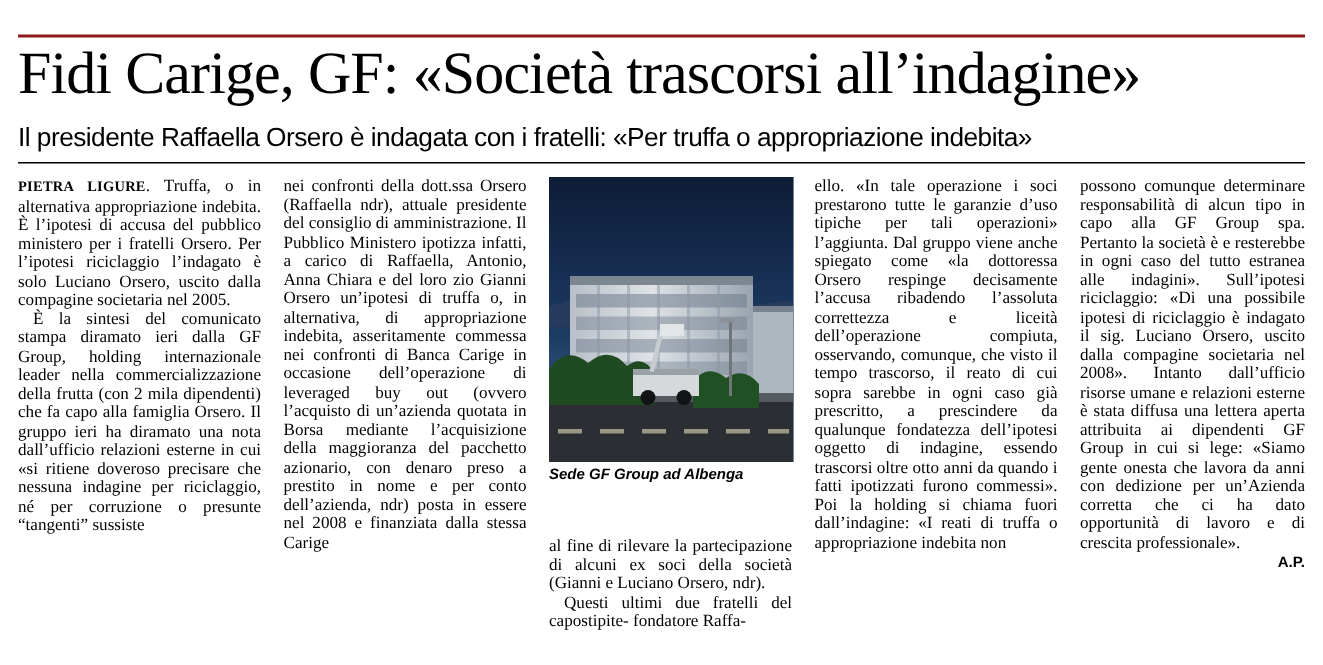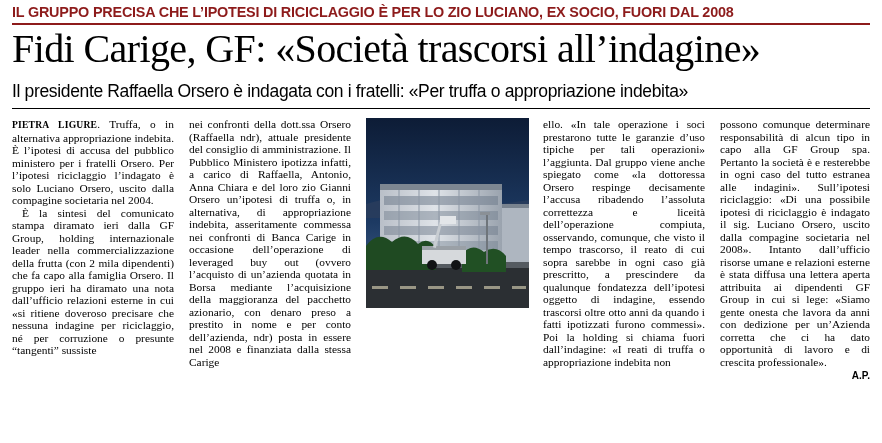--- a/index.html
+++ b/index.html
@@ -145,21 +145,20 @@
     font-weight: bold;
     font-size: 10px;
     margin-top: 2px;
   }
 </style>
 </head>
 <body>
 
 <div class="page">
 
-  <div class="kicker">IL GRUPPO PRECISA CHE L’IPOTESI DI RICICLAGGIO È PER LO ZIO LUCIANO, EX SOCIO,  FUORI DAL 2008</div>
   <div class="rule-top"></div>
 
   <div class="headline">Fidi Carige, GF: «Società trascorsi all’indagine»</div>
 
   <div class="subhead">Il presidente Raffaella Orsero è indagata con i fratelli: «Per truffa o appropriazione indebita»</div>
   <div class="rule-sub"></div>
 
   <div class="photo">
     <svg width="163" height="190" viewBox="0 0 163 190" xmlns="http://www.w3.org/2000/svg">
       <defs>
@@ -216,32 +215,37 @@
         <rect x="62" y="168" width="16" height="3"></rect>
         <rect x="90" y="168" width="16" height="3"></rect>
         <rect x="118" y="168" width="16" height="3"></rect>
         <rect x="146" y="168" width="14" height="3"></rect>
       </g>
 
       <rect x="120" y="96" width="2" height="50" fill="#6f757b"></rect>
       <rect x="114" y="94" width="10" height="3" fill="#8a9096"></rect>
     </svg>
   </div>
+  <div class="caption">Sede GF Group ad Albenga</div>
 
   <div class="cols">
 
     <div class="col col1">
-      <p class="first"><span class="dateline">PIETRA LIGURE</span><span>. Truffa, o in alternativa appropriazione indebita. È l’ipotesi di accusa del pubblico ministero per i fratelli Orsero. Per l’ipotesi riciclaggio l’indagato è solo Luciano Orsero, uscito dalla compagine societaria nel 2004.</span></p>
+      <p class="first"><span class="dateline">PIETRA LIGURE</span><span>. Truffa, o in alternativa appropriazione indebita. È l’ipotesi di accusa del pubblico ministero per i fratelli Orsero. Per l’ipotesi riciclaggio l’indagato è solo Luciano Orsero, uscito dalla compagine societaria nel 2005.</span></p>
       <p>È la sintesi del comunicato stampa diramato ieri dalla GF Group, holding internazionale leader nella commercializzazione della frutta (con 2 mila dipendenti) che fa capo alla famiglia Orsero. Il gruppo ieri ha diramato una nota dall’ufficio relazioni esterne in cui «si ritiene doveroso precisare che nessuna indagine per riciclaggio, né per corruzione o presunte “tangenti” sussiste</p>
     </div>
 
     <div class="col col2">
       <p class="first">nei confronti della dott.ssa Orsero (Raffaella ndr), attuale presidente del consiglio di amministrazione. Il Pubblico Ministero ipotizza infatti, a carico di Raffaella, Antonio, Anna Chiara e del loro zio Gianni Orsero un’ipotesi di truffa o, in alternativa, di appropriazione indebita, asseritamente commessa nei confronti di Banca Carige in occasione dell’operazione di leveraged buy out (ovvero l’acquisto di un’azienda quotata in Borsa mediante l’acquisizione della maggioranza del pacchetto azionario, con denaro preso a prestito in nome e per conto dell’azienda, ndr) posta in essere nel 2008 e finanziata dalla stessa Carige</p>
     </div>
 
+    <div class="col col3">
+      <p class="first">al fine di rilevare la partecipazione di alcuni ex soci della società (Gianni e Luciano Orsero, ndr).</p>
+      <p>Questi ultimi due fratelli del capostipite- fondatore Raffa-</p>
+    </div>
 
     <div class="col col4">
       <p class="first">ello. «In tale operazione i soci prestarono tutte le garanzie d’uso tipiche per tali operazioni» l’aggiunta. Dal gruppo viene anche spiegato come «la dottoressa Orsero respinge decisamente l’accusa ribadendo l’assoluta correttezza e liceità dell’operazione compiuta, osservando, comunque, che visto il tempo trascorso, il reato di cui sopra sarebbe in ogni caso già prescritto, a prescindere da qualunque fondatezza dell’ipotesi oggetto di indagine, essendo trascorsi oltre otto anni da quando i fatti ipotizzati furono commessi». Poi la holding si chiama fuori dall’indagine: «I reati di truffa o appropriazione indebita non</p>
     </div>
 
     <div class="col col5">
       <p class="first">possono comunque determinare responsabilità di alcun tipo in capo alla GF Group spa. Pertanto la società è e resterebbe in ogni caso del tutto estranea alle indagini». Sull’ipotesi riciclaggio: «Di una possibile ipotesi di riciclaggio è indagato il sig. Luciano Orsero, uscito dalla compagine societaria nel 2008». Intanto dall’ufficio risorse umane e relazioni esterne è stata diffusa una lettera aperta attribuita ai dipendenti GF Group in cui si lege: «Siamo gente onesta che lavora da anni con dedizione per un’Azienda corretta che ci ha dato opportunità di lavoro e di crescita professionale».</p>
       <div class="signature">A.P.</div>
     </div>
 

